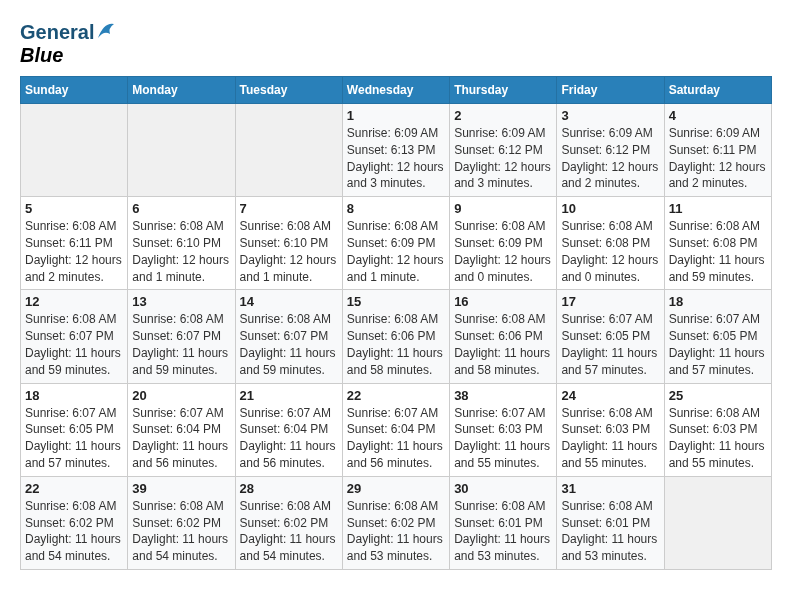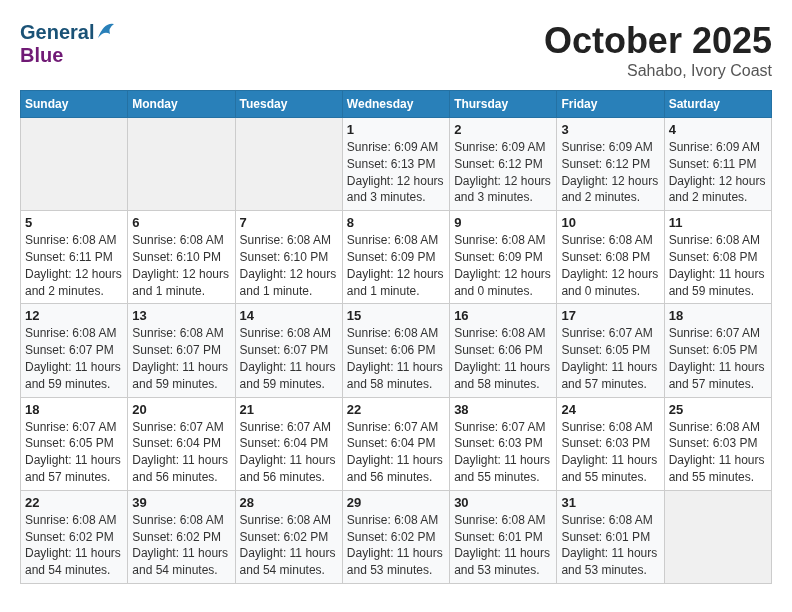--- a/index.html
+++ b/index.html
@@ -18,21 +18,21 @@
     }
     .logo {
       display: flex;
       flex-direction: column;
       font-size: 20px;
       font-weight: bold;
       color: #1a5276;
       line-height: 1.1;
     }
     .logo-general { color: #1a5276; }
-    .logo-blue { color: #701a75; }
+    .logo-blue { color: #000000; font-style: italic; }
     .logo-row {
       display: flex;
       align-items: center;
     }
     .title-area {
       text-align: right;
     }
     .month-title {
       font-size: 36px;
       font-weight: bold;
@@ -90,24 +90,20 @@
     <div class="logo-row">
       <span class="logo-general">General</span>
       <div style="position:relative; display:inline-block; margin-left:2px;">
         <svg width="20" height="20" viewBox="0 0 20 20">
           <path d="M2,18 Q8,2 18,4 Q12,8 14,14 Q8,10 2,18 Z" fill="#2980b9"></path>
         </svg>
       </div>
     </div>
     <span class="logo-blue">Blue</span>
   </div>
-  <div class="title-area">
-    <div class="month-title">October 2025</div>
-    <div class="subtitle">Sahabo, Ivory Coast</div>
-  </div>
 </div>
 
 <table class="calendar">
   <thead>
     <tr>
     <th>Sunday</th>
         <th>Monday</th>
         <th>Tuesday</th>
         <th>Wednesday</th>
         <th>Thursday</th>

